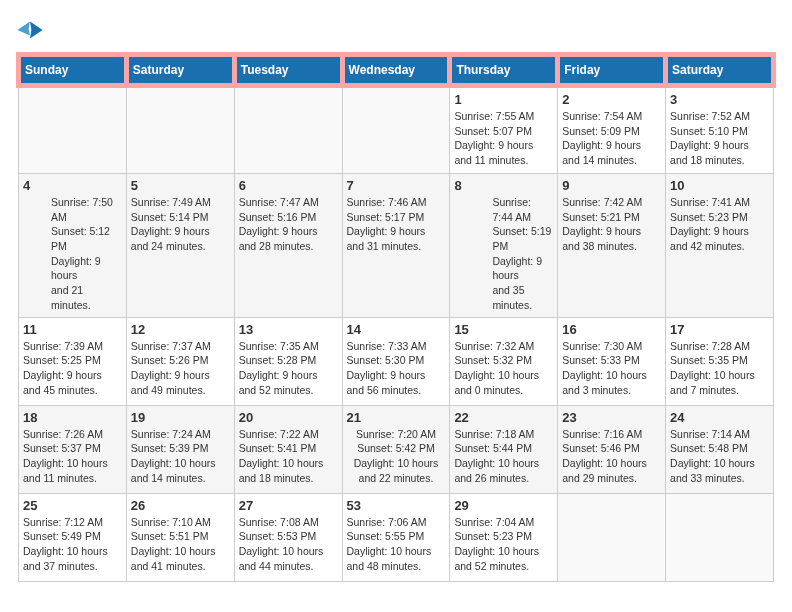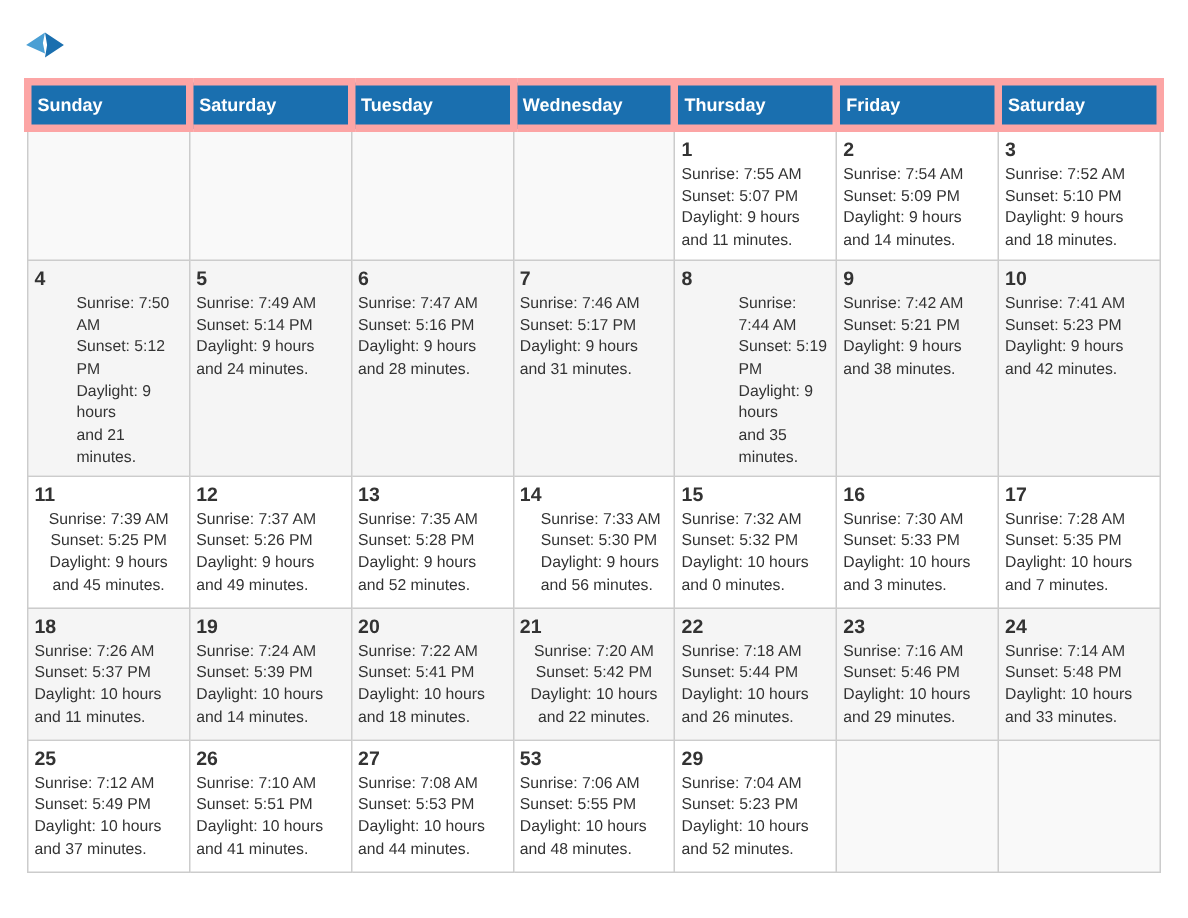--- a/index.html
+++ b/index.html
@@ -193,42 +193,42 @@
           <span class="day-num">10</span>
           <div class="day-info" style="white-space: pre-line;">Sunrise: 7:41 AM
 Sunset: 5:23 PM
 Daylight: 9 hours
 and 42 minutes.</div>
         </td>
       </tr>
       <tr>
         <td>
           <span class="day-num">11</span>
-          <div class="day-info" style="white-space: pre-line; text-align: center;">Sunrise: 7:39 AM
+          <div class="day-info" style="white-space: pre-line;">Sunrise: 7:39 AM
 Sunset: 5:25 PM
 Daylight: 9 hours
 and 45 minutes.</div>
         </td>
         <td>
           <span class="day-num">12</span>
           <div class="day-info" style="white-space: pre-line;">Sunrise: 7:37 AM
 Sunset: 5:26 PM
 Daylight: 9 hours
 and 49 minutes.</div>
         </td>
         <td>
           <span class="day-num">13</span>
           <div class="day-info" style="white-space: pre-line;">Sunrise: 7:35 AM
 Sunset: 5:28 PM
 Daylight: 9 hours
 and 52 minutes.</div>
         </td>
         <td>
           <span class="day-num">14</span>
-          <div class="day-info" style="white-space: pre-line; margin-left: 14px;">Sunrise: 7:33 AM
+          <div class="day-info" style="white-space: pre-line;">Sunrise: 7:33 AM
 Sunset: 5:30 PM
 Daylight: 9 hours
 and 56 minutes.</div>
         </td>
         <td>
           <span class="day-num">15</span>
           <div class="day-info" style="white-space: pre-line;">Sunrise: 7:32 AM
 Sunset: 5:32 PM
 Daylight: 10 hours
 and 0 minutes.</div>

